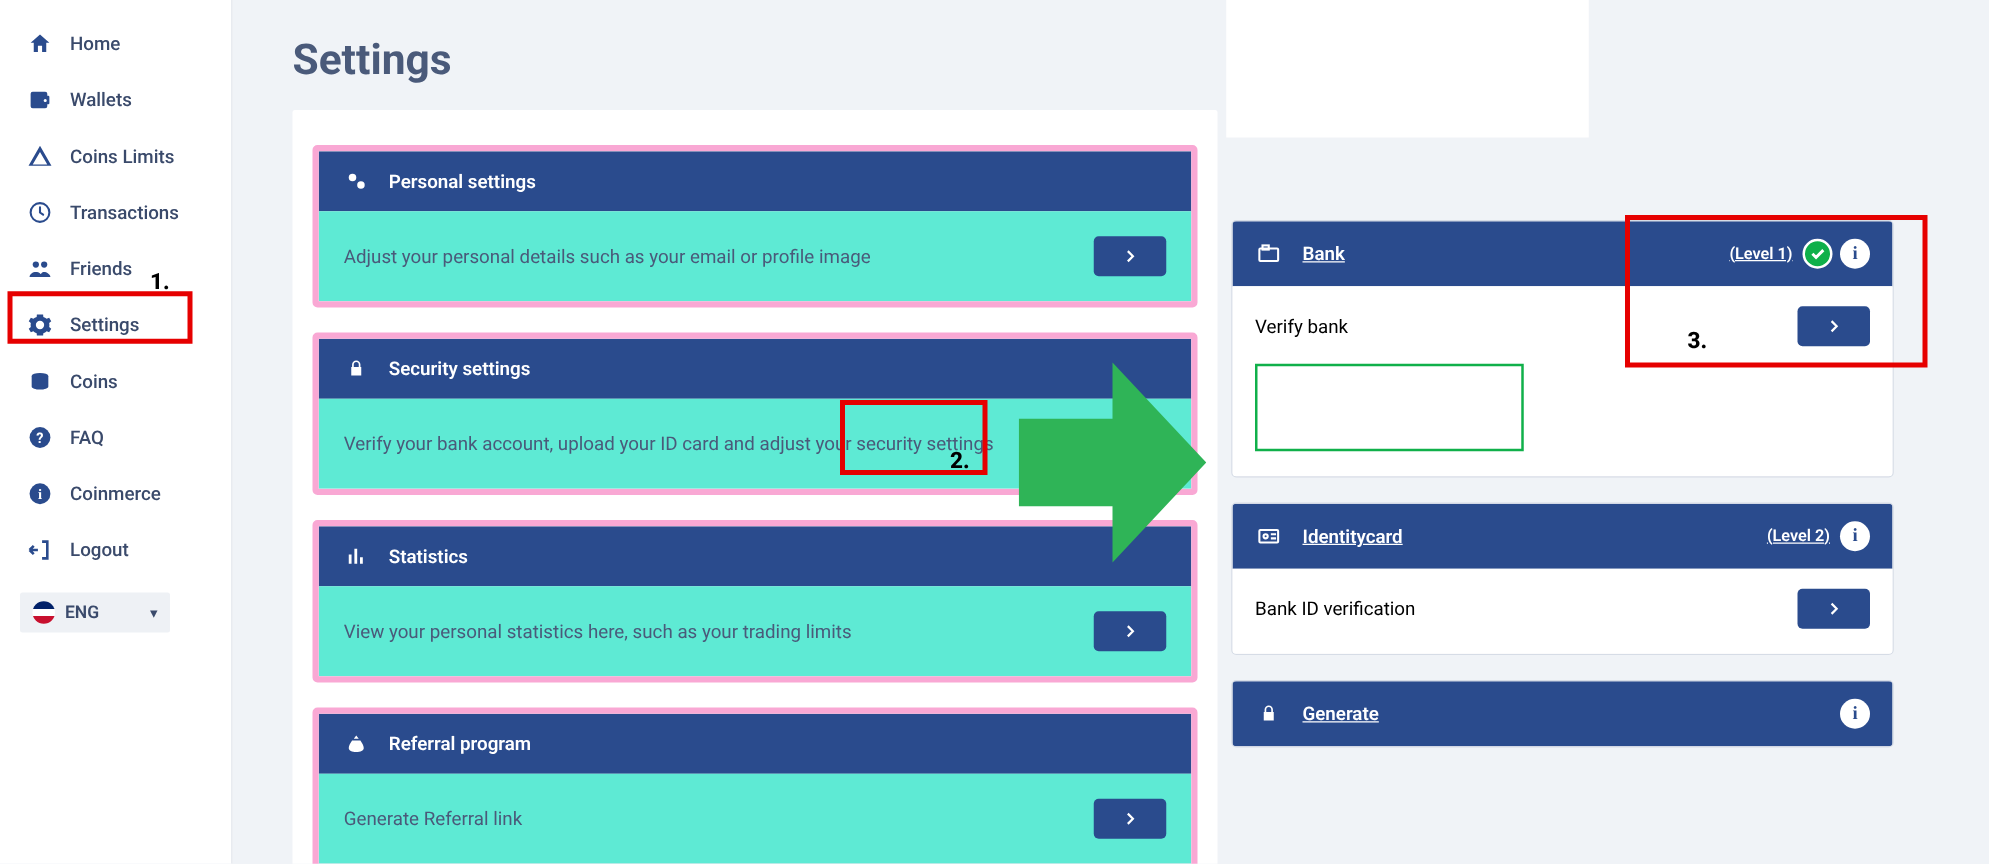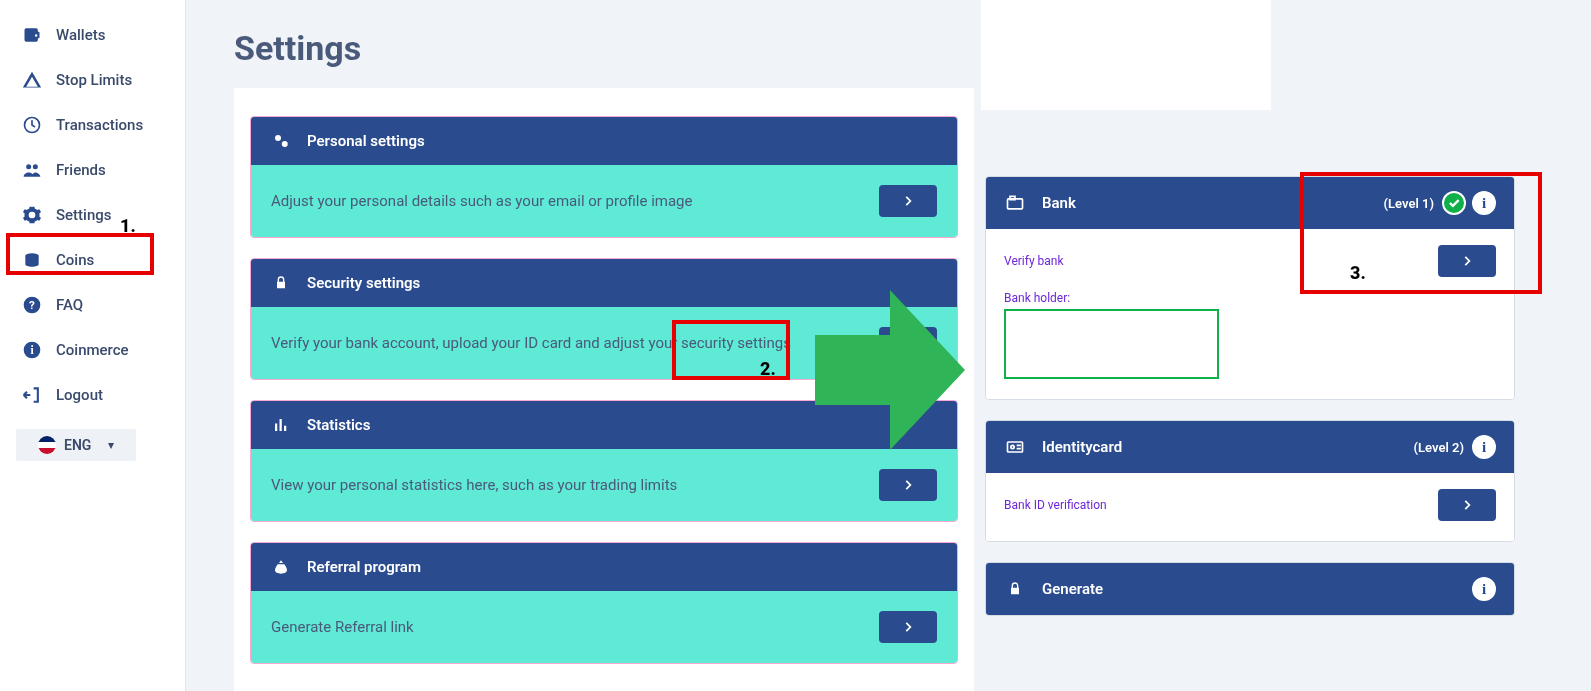--- a/index.html
+++ b/index.html
@@ -36,21 +36,21 @@
     margin-right: 12px;
     color: #2a4b8d;
     display: flex; align-items: center; justify-content: center;
   }
   .lang-select {
     margin: 12px 0 0 16px;
     background: #eef1f5;
     width: 120px;
     height: 32px;
     display: flex; align-items: center;
-    padding: 0 22px;
+    padding: 0 10px;
     font-size: 14px;
     color: #3a4a6b;
     border-radius: 2px;
     justify-content: space-between;
   }
   .lang-select .flag {
     width: 18px; height: 18px; border-radius: 50%;
     background: linear-gradient(180deg,#012169 33%,#fff 33% 66%,#c8102e 66%);
     margin-right: 8px;
     flex-shrink:0;
@@ -71,21 +71,21 @@
     margin: 8px 0 20px 48px;
   }
   .content-panel {
     background: #fff;
     margin-left: 48px;
     width: 740px;
     padding: 28px 16px 16px 16px;
     border-radius: 2px;
   }
   .card {
-    border: 1px solid #f9a8d4;
+    border: 5px solid #f9a8d4;
     border-radius: 4px;
     margin-bottom: 20px;
     overflow: hidden;
   }
   .card-header {
     background: #2a4b8d;
     color: #fff;
     padding: 14px 20px;
     display: flex;
     align-items: center;
@@ -133,41 +133,42 @@
     background:#fff;
   }
   .rcard-header {
     background: #2a4b8d;
     color: #fff;
     padding: 14px 18px 14px 18px;
     display: flex;
     align-items: center;
     font-weight: 600;
     font-size: 15px;
+    text-decoration: underline;
   }
   .rcard-header .hicon { width:22px; margin-right:16px; display:flex;align-items:center;justify-content:center;}
   .rcard-header .spacer { flex:1; }
   .rcard-header .level { font-size: 13px; font-weight:600; margin-right:8px;}
   .rcard-header .check-badge {
     width:24px;height:24px;border-radius:50%;
     background:#0fb04a;border:2px solid #fff;
     display:flex;align-items:center;justify-content:center;
     margin-right:6px;
   }
   .rcard-header .info-badge {
     width:24px;height:24px;border-radius:50%;
     background:#fff;color:#2a4b8d;
     display:flex;align-items:center;justify-content:center;
     font-weight:900;font-family:Georgia,serif;
   }
   .rcard-body {
     background:#fff;
     padding: 16px 18px 20px 18px;
-    font-size: 12px;
-    color:#6d28d9;
+    font-size: 15px;
+    color:#000000;
   }
   .rcard-body .row {
     display:flex;align-items:center;justify-content:space-between;
     margin-bottom:14px;
   }
   .holder-box {
     border: 2px solid #10b04a;
     width: 215px; height: 70px;
     margin-top: 4px;
   }
@@ -199,32 +200,40 @@
 
   svg { display:block; }
 </style>
 </head>
 <body>
 
 <div class="sidebar">
   <div class="sidebar-item">
     <span class="icon">
       <svg viewBox="0 0 24 24" width="20" height="20" fill="#2a4b8d">
+          <path d="M12 3l9 8h-3v9h-4v-6H10v6H6v-9H3z"></path>
+        </svg>
+    </span>
+    <span>Home</span>
+  </div>
+  <div class="sidebar-item">
+    <span class="icon">
+      <svg viewBox="0 0 24 24" width="20" height="20" fill="#2a4b8d">
           <path d="M3 6a2 2 0 012-2h12a2 2 0 012 2v2h1a1 1 0 011 1v6a1 1 0 01-1 1h-1v2a2 2 0 01-2 2H5a2 2 0 01-2-2V6zm14 5a1.5 1.5 0 100 3 1.5 1.5 0 000-3z"></path>
         </svg>
     </span>
     <span>Wallets</span>
   </div>
   <div class="sidebar-item">
     <span class="icon">
       <svg viewBox="0 0 24 24" width="20" height="20" fill="#2a4b8d">
           <path d="M12 2L1 21h22L12 2zm0 6l7 12H5l7-12z"></path>
         </svg>
     </span>
-    <span>Stop Limits</span>
+    <span>Coins Limits</span>
   </div>
   <div class="sidebar-item">
     <span class="icon">
       <svg viewBox="0 0 24 24" width="20" height="20" fill="#2a4b8d">
           <circle cx="12" cy="12" r="9" stroke="#2a4b8d" stroke-width="2" fill="none"></circle>
           <path d="M12 7v5l3 2" stroke="#2a4b8d" stroke-width="2" fill="none" stroke-linecap="round"></path>
         </svg>
     </span>
     <span>Transactions</span>
   </div>
@@ -397,21 +406,20 @@
     </div>
     <div class="rcard-body">
       <div class="row">
         <span>Verify bank</span>
         <div class="go-btn">
           <svg viewBox="0 0 24 24" fill="none" stroke="#fff" stroke-width="3">
               <path d="M9 5l7 7-7 7"></path>
             </svg>
         </div>
       </div>
-      <div>Bank holder:</div>
       <div class="holder-box"></div>
     </div>
   </div>
 
   <div class="rcard">
     <div class="rcard-header">
       <span class="hicon">
         <svg viewBox="0 0 24 24" width="20" height="20" fill="none" stroke="#fff" stroke-width="2">
             <rect x="3" y="6" width="18" height="12" rx="1"></rect>
             <circle cx="9" cy="12" r="2"></circle>

